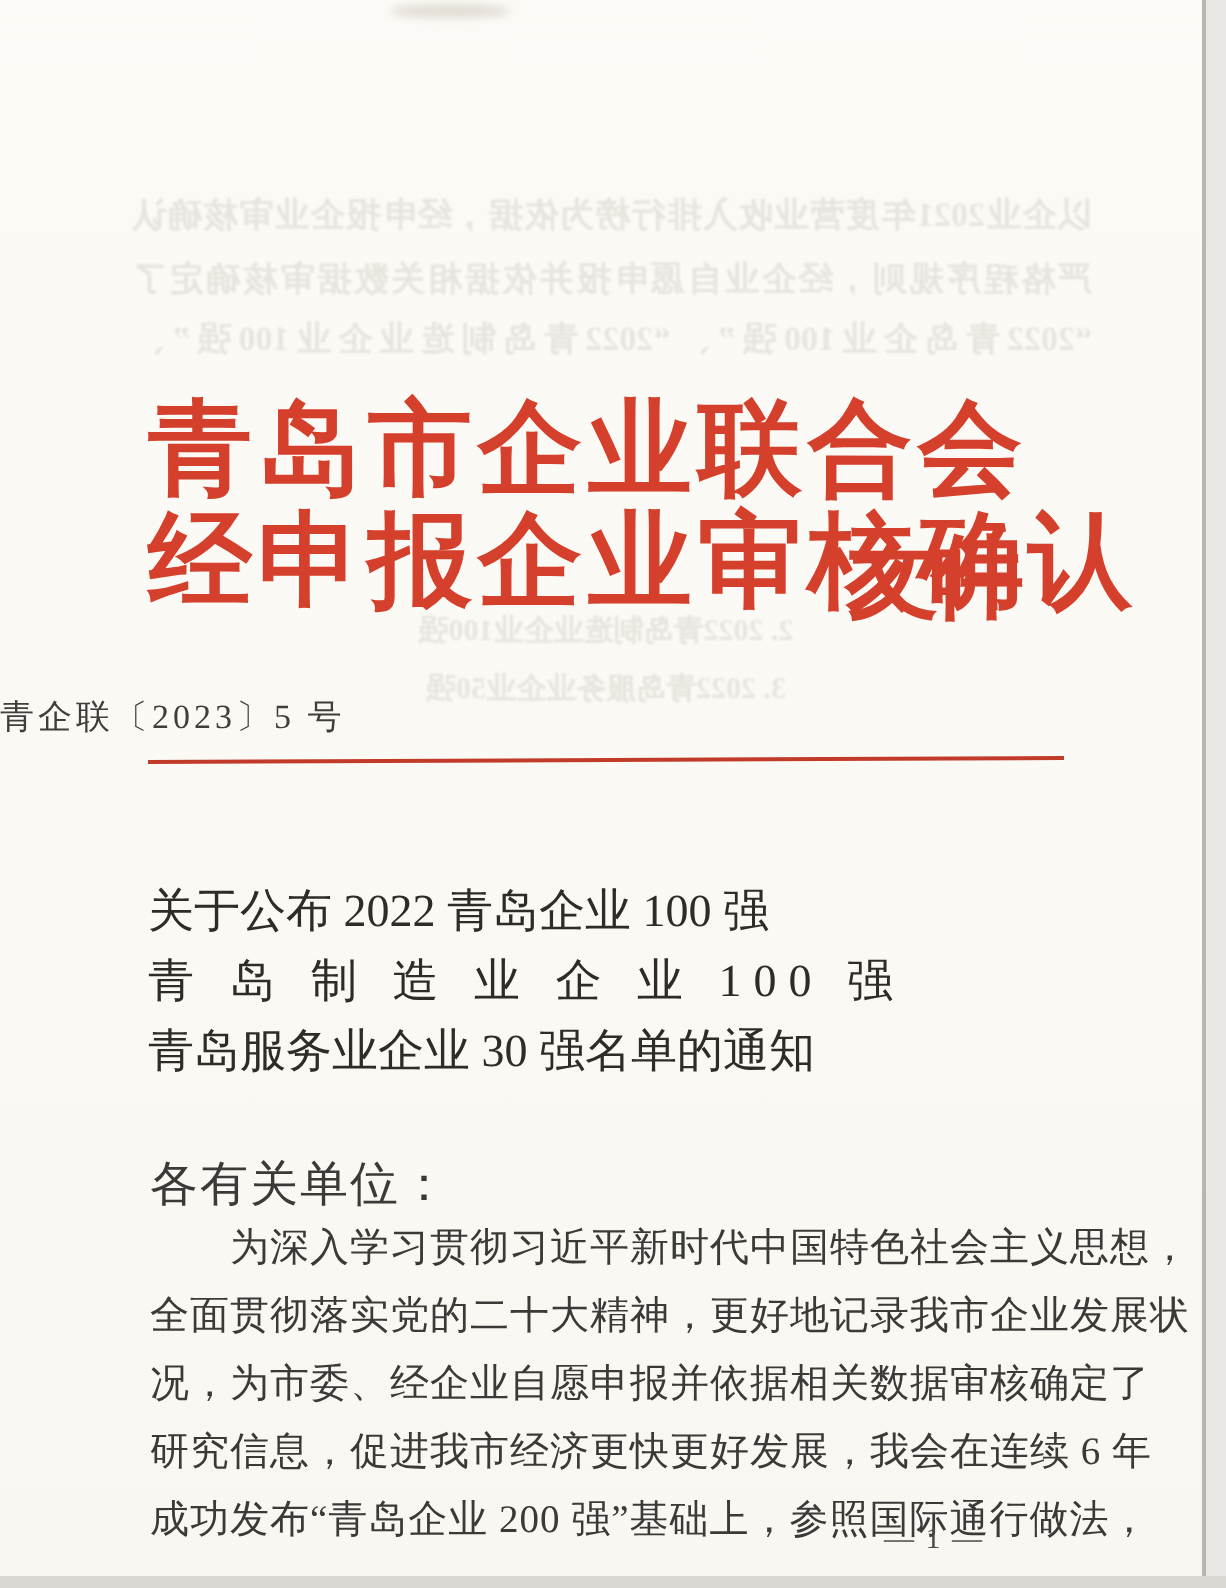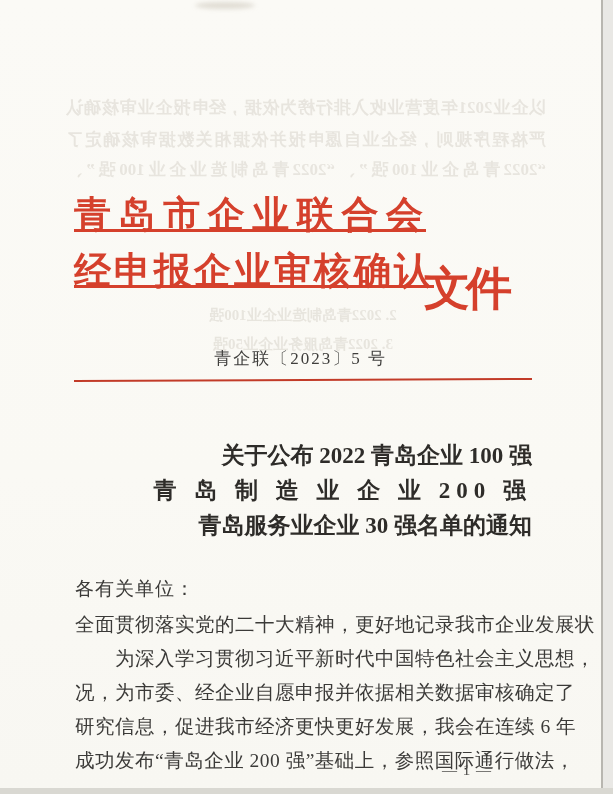--- a/index.html
+++ b/index.html
@@ -61,76 +61,75 @@
   .b1 { top: 96px; }
   .b2 { top: 128px; }
   .b3 { top: 158px; }
   .b4 { top: 306px; }
   .b5 { top: 335px; }
   
   .issuer {
     position: absolute;
     left: 74px;
     width: 352px;
-    font-size: 37px;
+    font-size: 52px;
     font-weight: bold;
     letter-spacing: 3px;
     color: #d5402c;
     white-space: nowrap;
     text-align: justify;
     text-align-last: justify;
-    text-decoration: underline;
   }
   .issuer-1 { top: 190px; }
   .issuer-2 { top: 246px; }
   .doc-type {
     position: absolute;
     left: 424px; top: 210px;
     width: 112px;
     font-size: 46px;
     font-weight: bold;
     letter-spacing: -4px;
     color: #d5402c;
     white-space: nowrap;
     margin-top: 48px;
   }
   .doc-number {
     position: absolute;
     left: 0; top: 347px;
     width: 601px;
-    text-align: center;
+    text-align: left;
     font-size: 17px;
     letter-spacing: 2px;
     color: #3f3e3c;
   }
   .red-rule {
     position: absolute;
     left: 74px; top: 379px;
     width: 458px; height: 2px;
     background: #c23b28;
     transform: rotate(-0.25deg);
   }
   
   .title-block {
     position: absolute;
     left: 74px; top: 438px;
     width: 458px;
-    text-align: right;
+    text-align: left;
     color: #2e2c29;
-    font-weight: bold;
+    font-weight: normal;
     font-size: 23px;
     line-height: 35px;
   }
   .title-line-2 { letter-spacing: 6px; }
   
   .salutation {
     position: absolute;
     left: 75px; top: 576px;
     width: 462px;
-    font-size: 19px;
+    font-size: 24px;
     color: #3b3a38;
     letter-spacing: 1px;
   }
   .body-block {
     position: absolute;
     left: 75px; top: 608px;
     width: 462px;
     font-size: 19.5px;
     color: #3b3a38;
     line-height: 34px;
@@ -170,28 +169,28 @@
     <div class="issuer issuer-1">青岛市企业联合会</div>
     <div class="issuer issuer-2">经申报企业审核确认</div>
     <div class="doc-type">文件</div>
 
     <div class="doc-number">青企联〔2023〕5 号</div>
 
     <div class="red-rule"></div>
 
     <div class="title-block">
       <div class="title-line-1">关于公布 2022 青岛企业 100 强</div>
-      <div class="title-line-2">青 岛 制 造 业 企 业 200 强</div>
+      <div class="title-line-2">青 岛 制 造 业 企 业 100 强</div>
       <div class="title-line-3">青岛服务业企业 30 强名单的通知</div>
     </div>
 
     <div class="salutation">各有关单位：</div>
     <div class="body-block">
+      <div class="body-line indented">为深入学习贯彻习近平新时代中国特色社会主义思想，</div>
       <div class="body-line">全面贯彻落实党的二十大精神，更好地记录我市企业发展状</div>
-      <div class="body-line indented">为深入学习贯彻习近平新时代中国特色社会主义思想，</div>
       <div class="body-line">况，为市委、经企业自愿申报并依据相关数据审核确定了</div>
       <div class="body-line">研究信息，促进我市经济更快更好发展，我会在连续 6 年</div>
       <div class="body-line">成功发布“青岛企业 200 强”基础上，参照国际通行做法，</div>
     </div>
 
     <div class="page-number">— 1 —</div>
 
   </div>
   <div class="bottom-strip"></div>
 </div>

